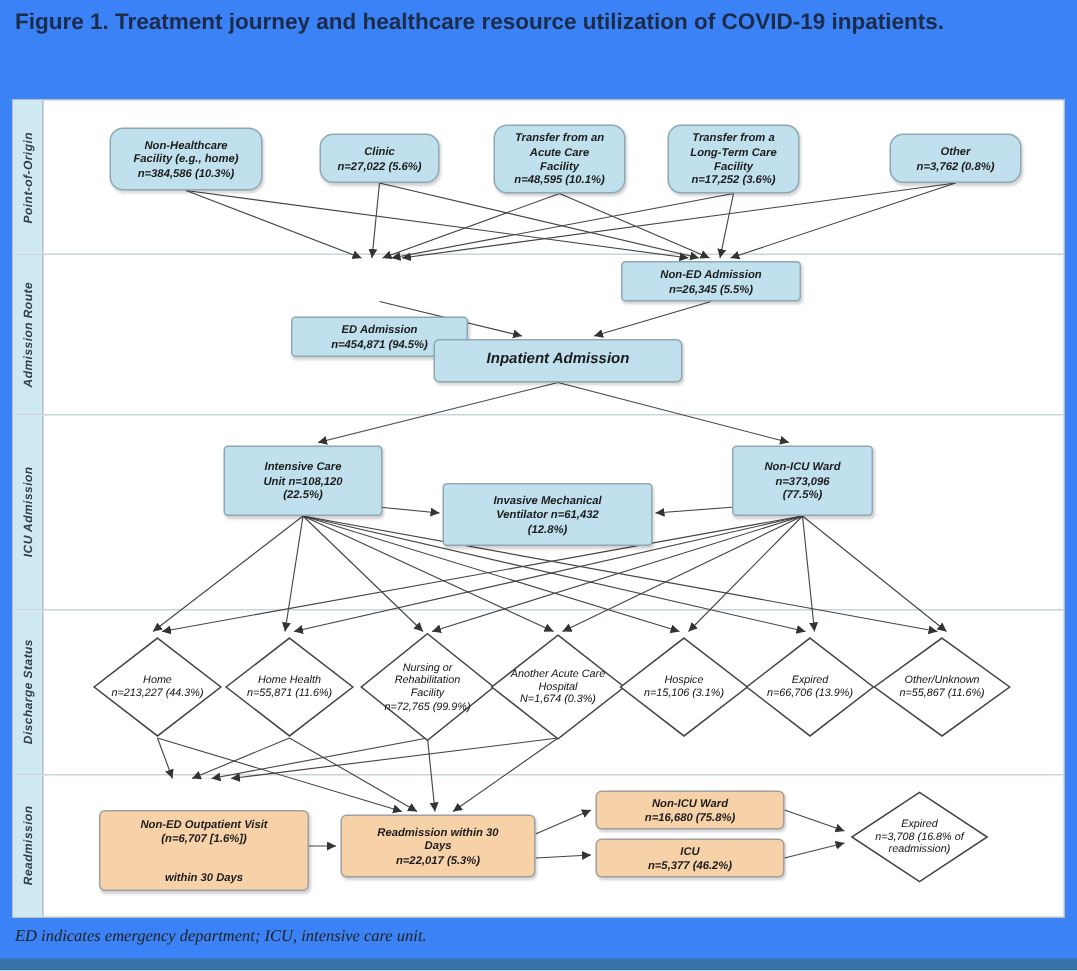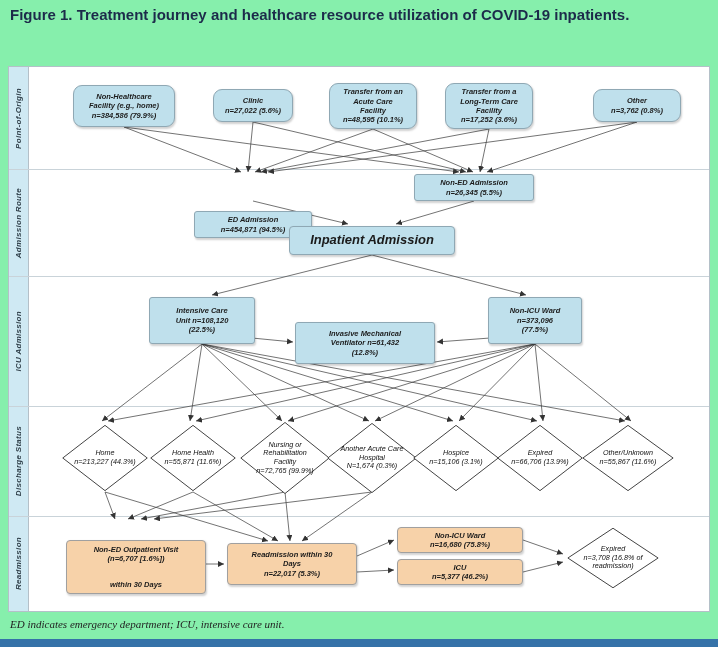--- a/index.html
+++ b/index.html
@@ -1,37 +1,37 @@
 <!DOCTYPE html>
 <html><head>
 <meta charset="utf-8">
 <style>
   html,body { margin:0; padding:0; background:#fff; }
-  .page { position:relative; width:718px; height:647px; background:#86efac; overflow:hidden;
+  .page { position:relative; width:718px; height:647px; background:#3b82f6; overflow:hidden;
           font-family:"Liberation Sans", sans-serif; }
   .title { position:absolute; left:10px; top:5px; width:695px;
            font:700 15px/1.35 "Liberation Sans", sans-serif; color:#1c2b4a; }
   .frame { position:absolute; left:8px; top:66px; width:702px; height:546px;
            border:1px solid #b4c0c8; background:#fff; z-index:1; box-sizing:border-box; }
   .row { position:relative; border-bottom:1px solid #c9d3d9; box-sizing:border-box; }
   .row:last-child { border-bottom:none; }
   .rcell { position:absolute; left:0; top:0; bottom:0; width:20px; background:#cfe9f3;
            border-right:1px solid #b4c0c8; display:flex; align-items:center; justify-content:center;
            box-sizing:border-box; }
   .rcell span { writing-mode:vertical-rl; transform:rotate(180deg); white-space:nowrap;
            font:italic 700 8px "Liberation Sans", sans-serif; color:#30404a; letter-spacing:.3px; }
   .arrows { position:absolute; left:0; top:0; width:718px; height:647px; z-index:2; pointer-events:none; }
   .arrows line { stroke:#444; stroke-width:.75; }
   .nb { position:absolute; z-index:3; box-sizing:border-box; display:flex; align-items:center;
         justify-content:center; text-align:center; white-space:pre-line;
         background:#bfe0ec; border:1px solid #8fa8b4; border-radius:9px;
         font:italic 700 7.5px/1.25 "Liberation Sans", sans-serif; color:#1b1b1b;
         padding:2px 3px; box-shadow:1px 1.5px 2px rgba(0,0,0,.18); }
   .sq { border-radius:3px; }
-  .big { font-size:13px; border-radius:4px; }
+  .big { font-size:10px; border-radius:4px; }
   .orange { background:#f7d2a9; border-color:#a0a0a0; border-radius:4px; }
   .grp { justify-content:flex-start; align-items:flex-start; flex-direction:column; padding:4px 3px; }
   .grp .sub { width:100%; text-align:center; }
   .grp .sub.bottom { margin-top:auto; }
   .dm { position:absolute; z-index:3; }
   .dm svg.dshape { position:absolute; left:0; top:0; width:100%; height:100%; }
   .dm svg.dshape polygon { fill:#fff; stroke:#444; stroke-width:1; }
   .dm span { position:absolute; inset:0; display:flex; align-items:center; justify-content:center;
         text-align:center; white-space:pre-line; padding:9px;
         font:italic 400 7.2px/1.2 "Liberation Sans", sans-serif; color:#111; }
@@ -132,21 +132,21 @@
 
     <line x1="357" y1="556" x2="394" y2="540" marker-end="url(#ah)"></line>
     <line x1="357" y1="572" x2="394" y2="570" marker-end="url(#ah)"></line>
 
     <line x1="523" y1="540" x2="563" y2="554" marker-end="url(#ah)"></line>
     <line x1="523" y1="572" x2="563" y2="562" marker-end="url(#ah)"></line>
   </svg>
 
   <div class="nb" style="left:73px; top:85px; width:102px; height:42px;">Non-Healthcare
 Facility (e.g., home)
-n=384,586 (79.9%)</div>
+n=384,586 (10.3%)</div>
   <div class="nb" style="left:213px; top:89px; width:80px; height:33px;">Clinic
 n=27,022 (5.6%)</div>
   <div class="nb" style="left:329px; top:83px; width:88px; height:46px;">Transfer from an
 Acute Care
 Facility
 n=48,595 (10.1%)</div>
   <div class="nb" style="left:445px; top:83px; width:88px; height:46px;">Transfer from a
 Long-Term Care
 Facility
 n=17,252 (3.6%)</div>

